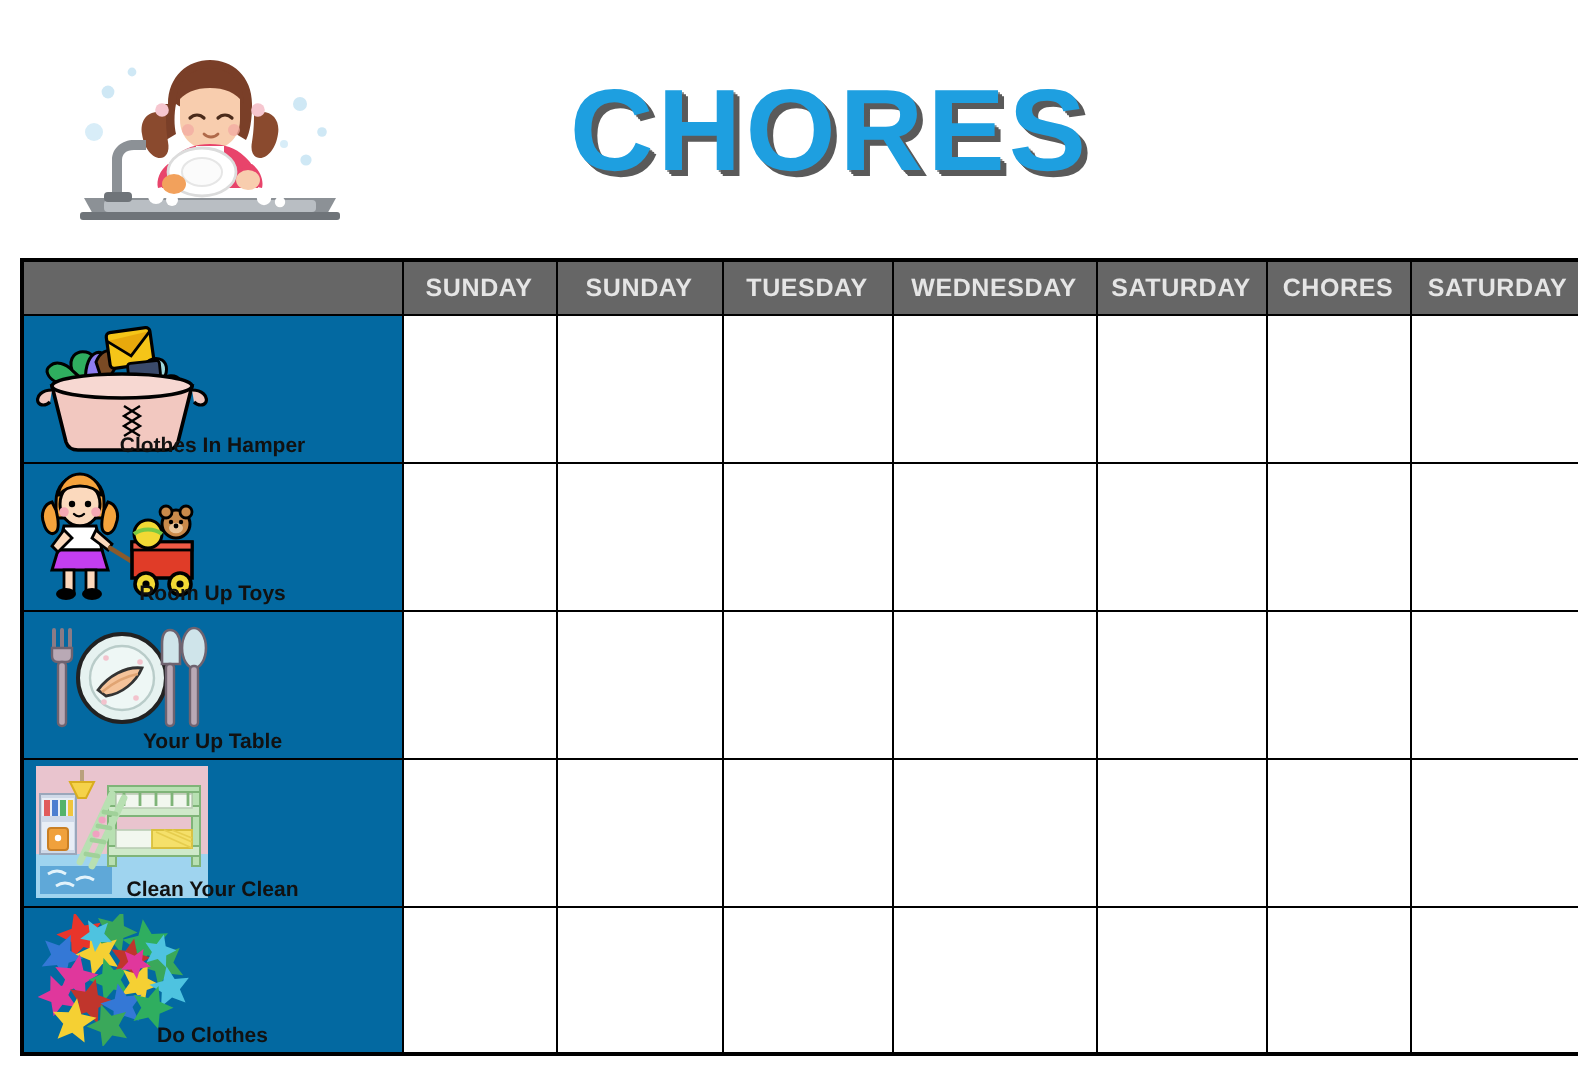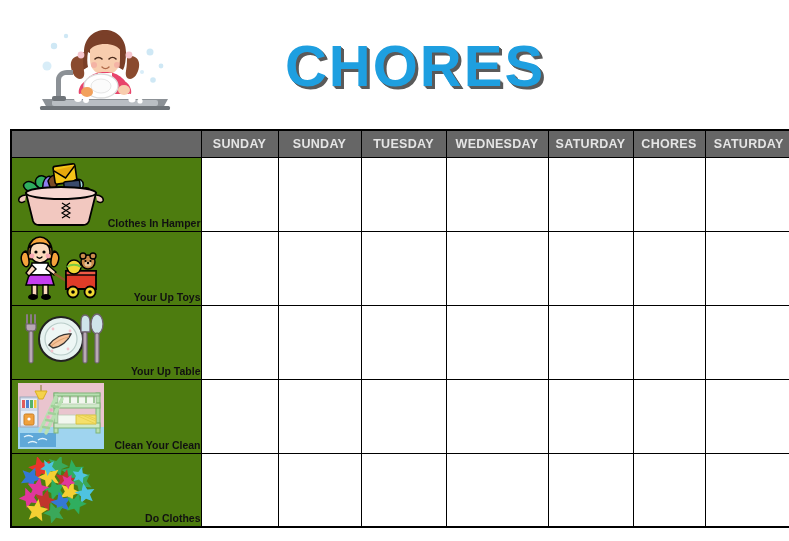--- a/index.html
+++ b/index.html
@@ -61,24 +61,24 @@
     height: 27px;
     letter-spacing: 0.3px;
     text-align: center;
     vertical-align: middle;
   }
   th.corner-head { background: #666666; }
 
   tbody tr { height: 74px; }
   td.chore-cell {
     position: relative;
-    background: #4d7c0f;
+    background: #0369a1;
     vertical-align: bottom;
     padding: 0 8px 4px 0;
-    text-align: right;
+    text-align: center;
   }
   td.day-cell { background: #ffffff; }
 
   .chore-label {
     font-size: 10.5px;
     font-weight: bold;
     color: #111111;
     display: inline-block;
     position: relative;
     z-index: 2;
@@ -259,21 +259,21 @@
               <circle cx="67.5" cy="26" r="1.1" fill="#000"></circle>
               <circle cx="72.5" cy="26" r="1.1" fill="#000"></circle>
               <circle cx="70" cy="28" r="1.2" fill="#000"></circle>
 
               <circle cx="55" cy="57" r="5.5" fill="#f2d934" stroke="#000" stroke-width="1.8"></circle>
               <circle cx="72" cy="57" r="5.5" fill="#f2d934" stroke="#000" stroke-width="1.8"></circle>
               <circle cx="55" cy="57" r="1.8" fill="#000"></circle>
               <circle cx="72" cy="57" r="1.8" fill="#000"></circle>
             </svg>
           </span>
-          <span class="chore-label">Your Up Toys</span>
+          <span class="chore-label">Room Up Toys</span>
         </td>
         <td class="day-cell"></td>
         <td class="day-cell"></td>
         <td class="day-cell"></td>
         <td class="day-cell"></td>
         <td class="day-cell"></td>
         <td class="day-cell"></td>
         <td class="day-cell"></td>
       </tr>
 

